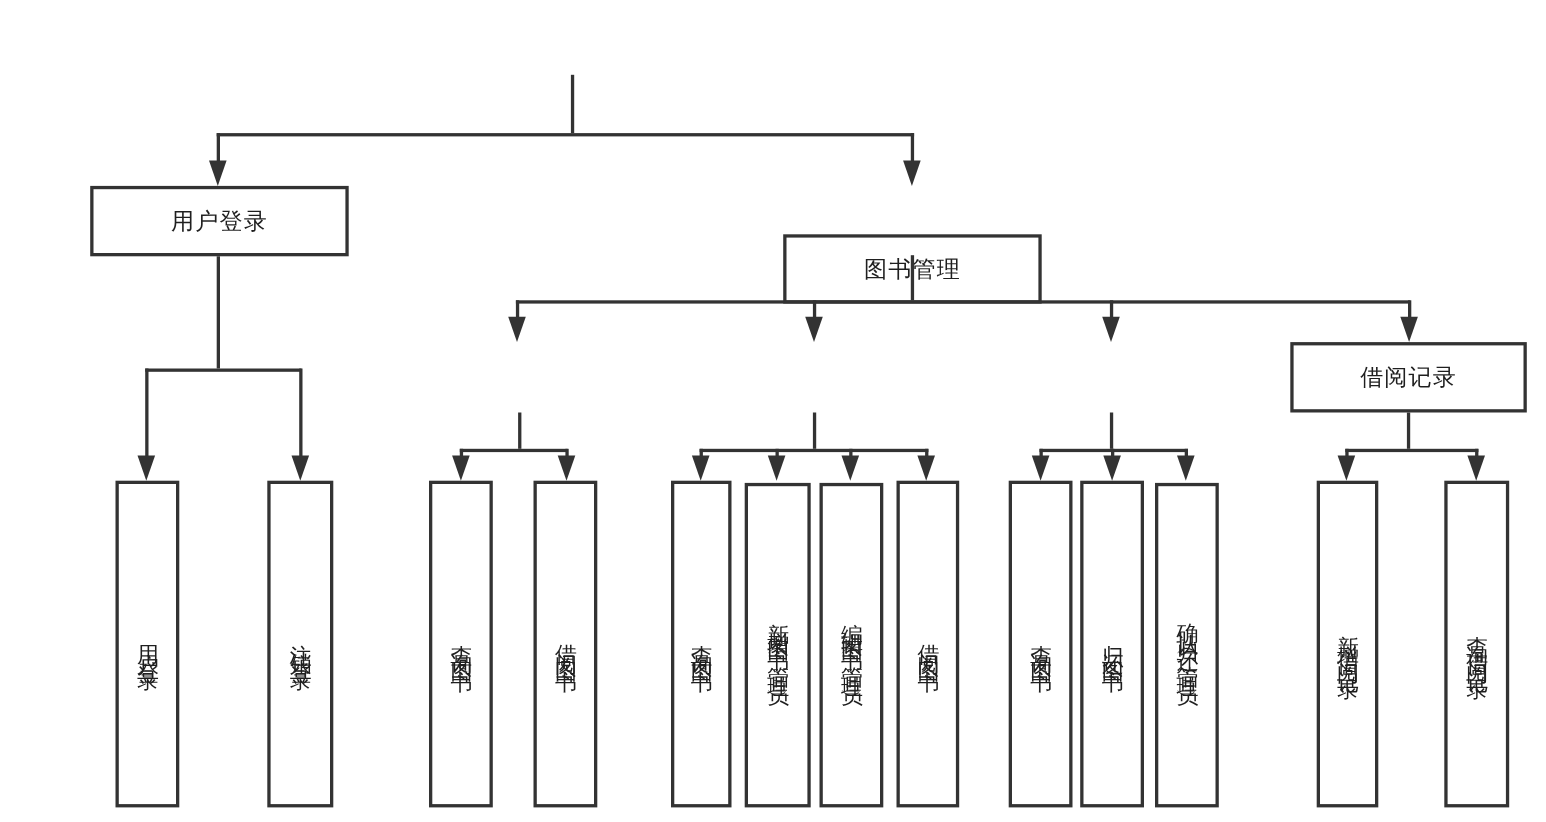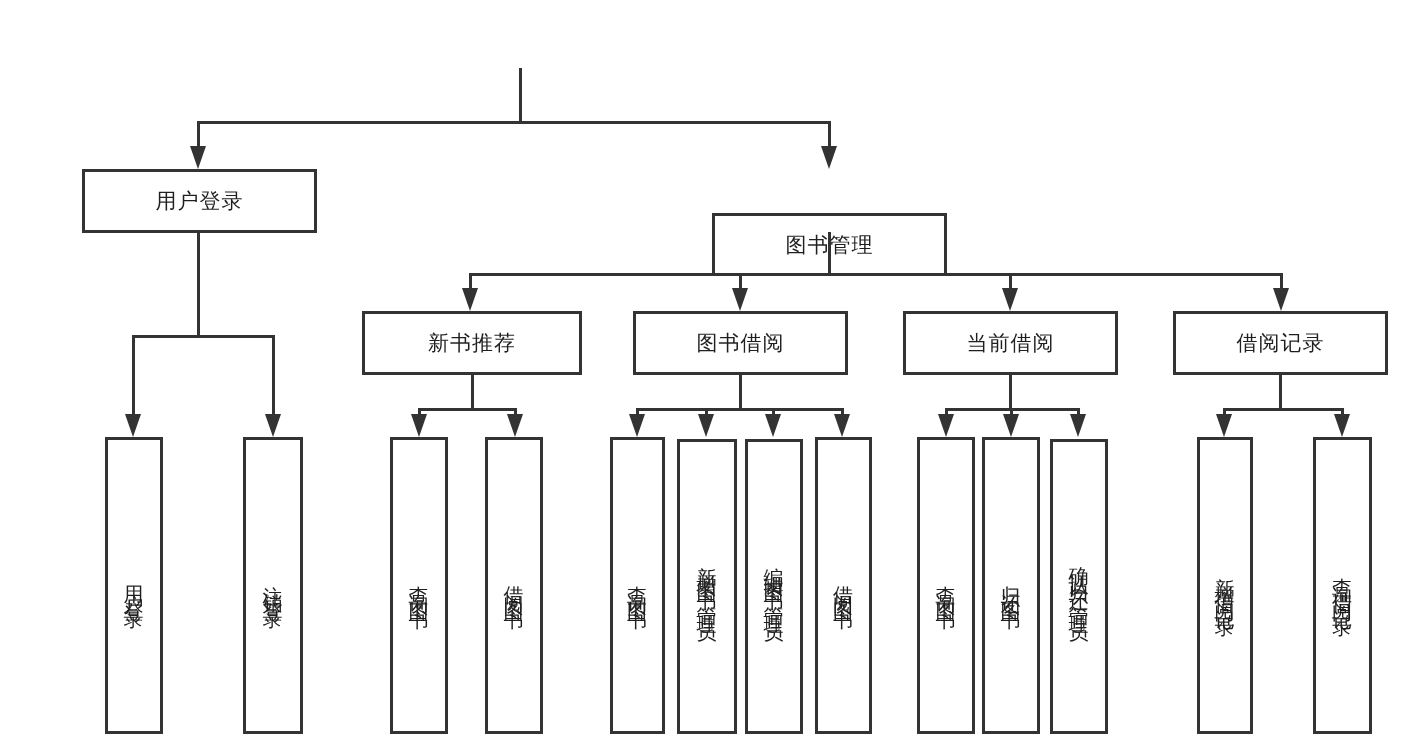--- a/index.html
+++ b/index.html
@@ -34,25 +34,22 @@
 </head>
 <body>
 
 <div class="diagram">
 
 
   <div class="box" style="left:82px; top:169px; width:235px; height:64px;">用户登录</div>
 
   <div class="box" style="left:712px; top:169px; width:235px; height:63px;margin-top:44px;">图书管理</div>
 
-  <div class="box" style="left:362px; top:311px; width:220px; height:64px;">新书推荐</div>
 
-  <div class="box" style="left:633px; top:311px; width:215px; height:64px;">图书借阅</div>
 
-  <div class="box" style="left:903px; top:311px; width:215px; height:64px;">当前借阅</div>
 
   <div class="box" style="left:1173px; top:311px; width:215px; height:64px;">借阅记录</div>
 
   <div class="box vbox" style="left:105px; top:437px; width:58px; height:297px;">
       <span>用户登录</span>
     </div>
   <div class="box vbox" style="left:243px; top:437px; width:60px; height:297px;">
       <span>注销登录</span>
     </div>
 

